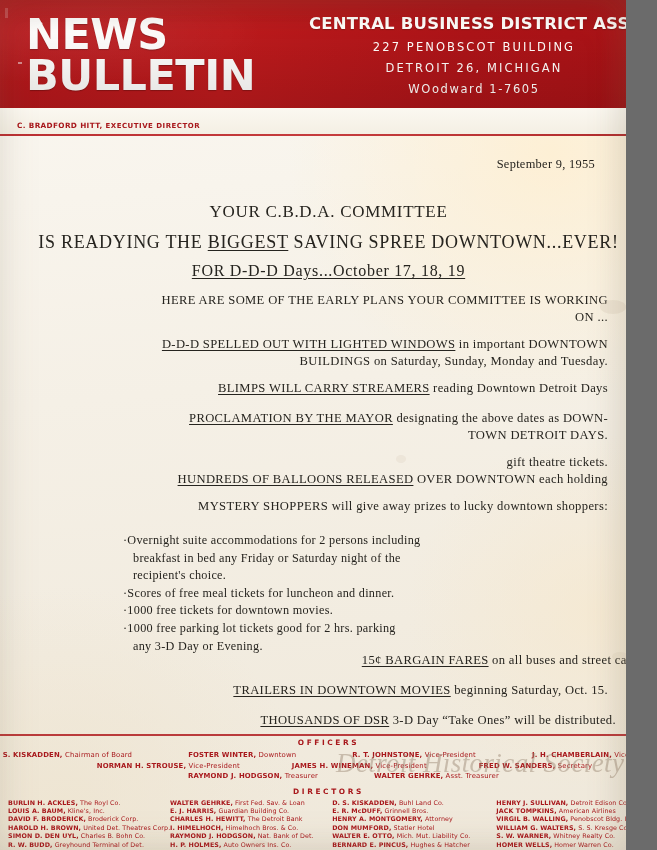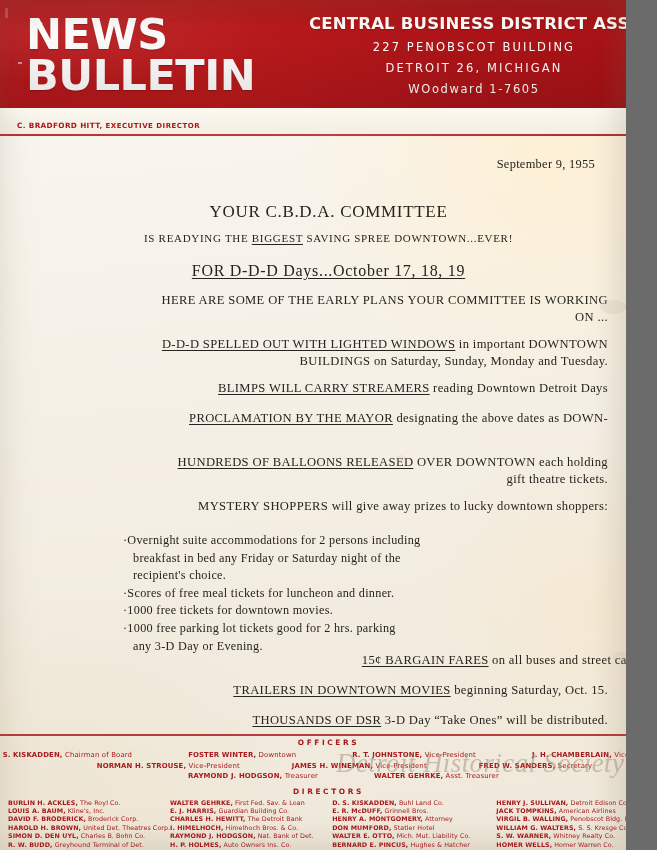--- a/index.html
+++ b/index.html
@@ -146,21 +146,21 @@
     letter-spacing: 0.3px;
   }
   .center-line {
     position: absolute;
     width: 657px;
     text-align: center;
     letter-spacing: 0.7px;
     white-space: nowrap;
   }
   .line-committee { top: 62px; font-size: 17px; }
-  .line-readying  { top: 92px; font-size: 11px; }
+  .line-readying  { top: 92px; font-size: 18px; }
   .line-ddd       { top: 122px; font-size: 16px; }
 
   u.u, .u {
     text-decoration: underline;
     text-underline-offset: 2px;
   }
 
   .para {
     position: absolute;
     left: 78px;
@@ -183,21 +183,21 @@
     width: 480px;
     line-height: 17.6px;
     font-size: 12.2px;
     letter-spacing: 0.3px;
   }
   .bullets .b { text-indent: -5px; }
   .bullets .cont { padding-left: 5px; }
 
   .p7 { top: 512px; margin-left: 32px; }
   .p8 { top: 542px; }
-  .p9 { top: 572px; }
+  .p9 { top: 572px; margin-left: 8px; }
 
   
   .footer-rule {
     position: absolute;
     left: 0;
     top: 734px;
     width: 657px;
     height: 1.6px;
     background: #b01c20;
     opacity: 0.85;
@@ -339,27 +339,28 @@
     <div class="para p3">
       <div>
         <span class="u">BLIMPS WILL CARRY STREAMERS</span><span> reading Downtown Detroit Days</span>
       </div>
     </div>
 
     <div class="para p4">
       <div>
         <span class="u">PROCLAMATION BY THE MAYOR</span><span> designating the above dates as DOWN-</span>
       </div>
+      <div>TOWN DETROIT DAYS.</div>
     </div>
 
     <div class="para p5">
+      <div>gift theatre tickets.</div>
       <div>
         <span class="u">HUNDREDS OF BALLOONS RELEASED</span><span> OVER DOWNTOWN each holding</span>
       </div>
-      <div>gift theatre tickets.</div>
     </div>
 
     <div class="para p6">MYSTERY SHOPPERS will give away prizes to lucky downtown shoppers:</div>
 
     <div class="bullets">
       <div class="b">·Overnight suite accommodations for 2 persons including</div>
       <div class="cont">breakfast in bed any Friday or Saturday night of the</div>
       <div class="cont">recipient's choice.</div>
       <div class="b">·Scores of free meal tickets for luncheon and dinner.</div>
       <div class="b">·1000 free tickets for downtown movies.</div>

